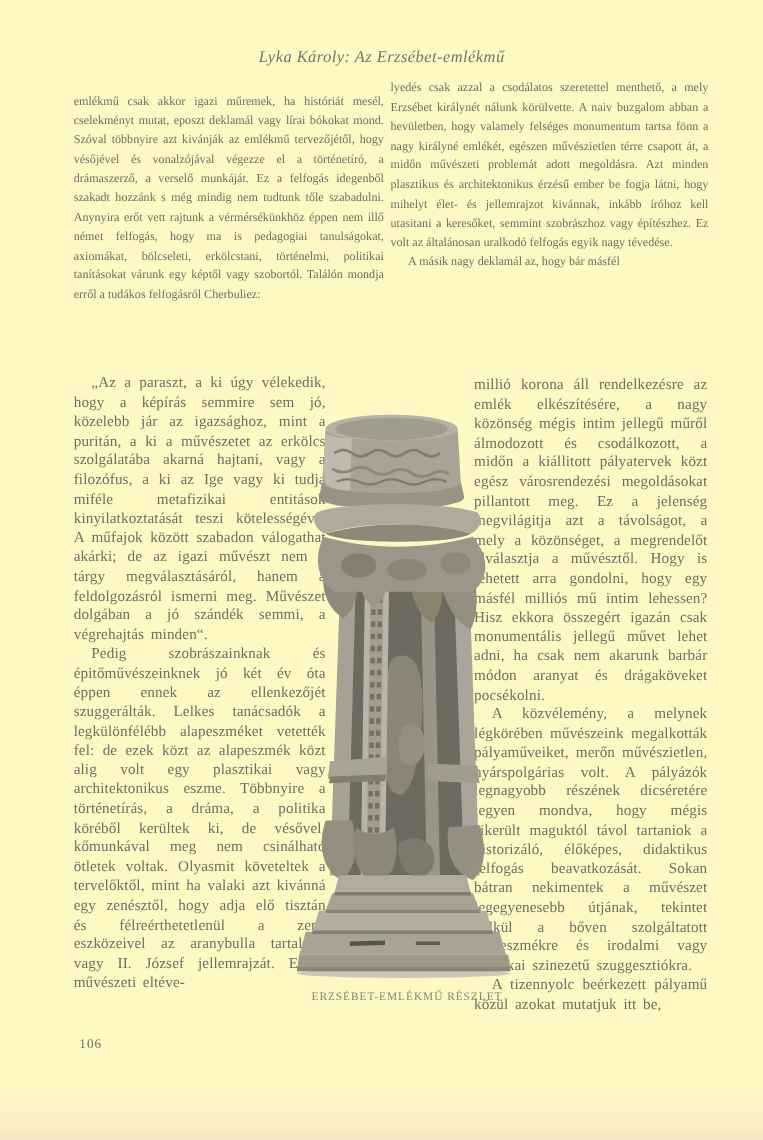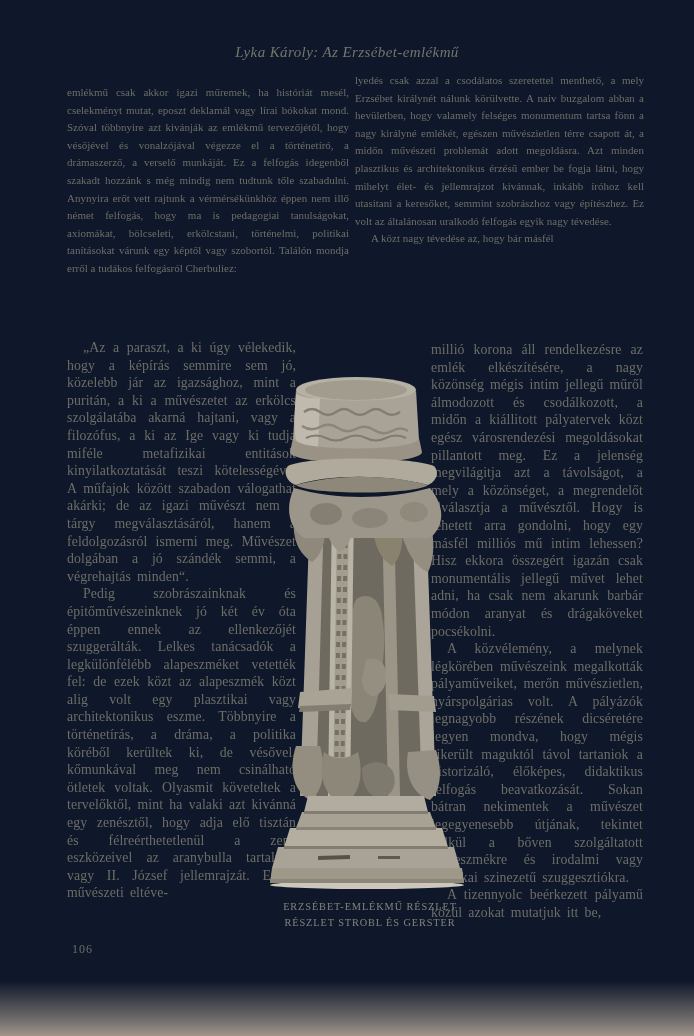--- a/index.html
+++ b/index.html
@@ -1,18 +1,18 @@
 <!DOCTYPE html>
 <html lang="hu"><head>
 <meta charset="utf-8">
 <style>
   html,body { margin:0; padding:0; background:#e8e6dd; }
   .page {
     position:relative; width:694px; height:1036px;
-    background:#0f172a; overflow:hidden;
+    background:#fef9c3; overflow:hidden;
     font-family:"Liberation Serif","DejaVu Serif",serif;
   }
   .page::after {
     content:""; position:absolute; left:0; right:0; bottom:0; height:55px;
     background:linear-gradient(to bottom, rgba(244,226,199,0) 0%, rgba(244,226,199,0.45) 75%, rgba(242,216,186,0.65) 100%);
     pointer-events:none;
   }
   .header {
     position:absolute; top:44px; left:0; width:100%;
     text-align:center; font-style:italic; font-size:15px;
@@ -52,21 +52,21 @@
     <p>emlékmű csak akkor igazi műremek, ha históriát mesél, cselekményt mutat, eposzt deklamál vagy lírai bókokat mond. Szóval többnyire azt kivánják az emlékmű tervezőjétől, hogy vésőjével és vonalzójával végezze el a történetíró, a drámaszerző, a verselő munkáját. Ez a felfogás idegenből szakadt hozzánk s még mindig nem tudtunk tőle szabadulni. Anynyira erőt vett rajtunk a vérmérsékünkhöz éppen nem illő német felfogás, hogy ma is pedagogiai tanulságokat, axiomákat, bölcseleti, erkölcstani, történelmi, politikai tanításokat várunk egy képtől vagy szobortól. Találón mondja erről a tudákos felfogásról Cherbuliez:</p>
   </div>
 
   <div id="left-narrow" class="tcol t-narrow">
     <p class="ind">„Az a paraszt, a ki úgy vélekedik, hogy a képírás semmire sem jó, közelebb jár az igazsághoz, mint a puritán, a ki a művészetet az erkölcs szolgálatába akarná hajtani, vagy a filozófus, a ki az Ige vagy ki tudja miféle metafizikai entitások kinyilatkoztatását teszi kötelességévé. A műfajok között szabadon válogathat akárki; de az igazi művészt nem a tárgy megválasztásáról, hanem a feldolgozásról ismerni meg. Művészet dolgában a jó szándék semmi, a végrehajtás minden“.</p>
     <p class="ind">Pedig szobrászainknak és épitőművészeinknek jó két év óta éppen ennek az ellenkezőjét szuggerálták. Lelkes tanácsadók a legkülönfélébb alapeszméket vetették fel: de ezek közt az alapeszmék közt alig volt egy plasztikai vagy architektonikus eszme. Többnyire a történetírás, a dráma, a politika köréből kerültek ki, de vésővel, kőmunkával meg nem csinálható ötletek voltak. Olyasmit követeltek a tervelőktől, mint ha valaki azt kivánná egy zenésztől, hogy adja elő tisztán és félreérthetetlenül a zene eszközeivel az aranybulla tartalmát vagy II. József jellemrajzát. Ez a művészeti eltéve-</p>
   </div>
 
   <div id="right-top" class="tcol t-wide">
     <p>lyedés csak azzal a csodálatos szeretettel menthető, a mely Erzsébet királynét nálunk körülvette. A naiv buzgalom abban a hevületben, hogy valamely felséges monumentum tartsa fönn a nagy királyné emlékét, egészen művészietlen térre csapott át, a midőn művészeti problemát adott megoldásra. Azt minden plasztikus és architektonikus érzésű ember be fogja látni, hogy mihelyt élet- és jellemrajzot kivánnak, inkább íróhoz kell utasitani a keresőket, semmint szobrászhoz vagy építészhez. Ez volt az általánosan uralkodó felfogás egyik nagy tévedése.</p>
-    <p class="ind">A közt nagy tévedése az, hogy bár másfél</p>
+    <p class="ind">A másik nagy deklamál az, hogy bár másfél</p>
   </div>
 
   <div id="right-narrow" class="tcol t-narrow">
     <p>millió korona áll rendelkezésre az emlék elkészítésére, a nagy közönség mégis intim jellegű műről álmodozott és csodálkozott, a midőn a kiállitott pályatervek közt egész városrendezési megoldásokat pillantott meg. Ez a jelenség megvilágitja azt a távolságot, a mely a közönséget, a megrendelőt elválasztja a művésztől. Hogy is lehetett arra gondolni, hogy egy másfél milliós mű intim lehessen? Hisz ekkora összegért igazán csak monumentális jellegű művet lehet adni, ha csak nem akarunk barbár módon aranyat és drágaköveket pocsékolni.</p>
     <p class="ind">A közvélemény, a melynek légkörében művészeink megalkották pályaműveiket, merőn művészietlen, nyárspolgárias volt. A pályázók legnagyobb részének dicséretére legyen mondva, hogy mégis sikerült maguktól távol tartaniok a historizáló, élőképes, didaktikus felfogás beavatkozását. Sokan bátran nekimentek a művészet legegyenesebb útjának, tekintet nélkül a bőven szolgáltatott alapeszmékre és irodalmi vagy politikai szinezetű szuggesztiókra.</p>
     <p class="ind">A tizennyolc beérkezett pályamű közül azokat mutatjuk itt be,</p>
   </div>
 
   <div class="figure">
     <svg viewBox="0 0 204 530" width="204" height="530">
@@ -128,18 +128,17 @@
       <path d="M30,467 L170,467 L170,470 L30,470 Z" fill="#8a8478"></path>
       <path d="M18,486 L182,486 L182,489 L18,489 Z" fill="#837d71"></path>
       <path d="M52,496 L84,495 L84,499 L52,500 Z" fill="#585349"></path>
       <path d="M112,496 L134,496 L134,499 L112,499 Z" fill="#5f5a50"></path>
       <path d="M4,519 L198,519 L198,523 L4,523 Z" fill="#8c8679"></path>
     </svg>
   </div>
 
   <div class="caption">
     <div>ERZSÉBET-EMLÉKMŰ RÉSZLET</div>
-    <div>RÉSZLET STROBL ÉS GERSTER</div>
   </div>
 
   <div class="pagenum">106</div>
 
 </div>
 
 </body></html>

